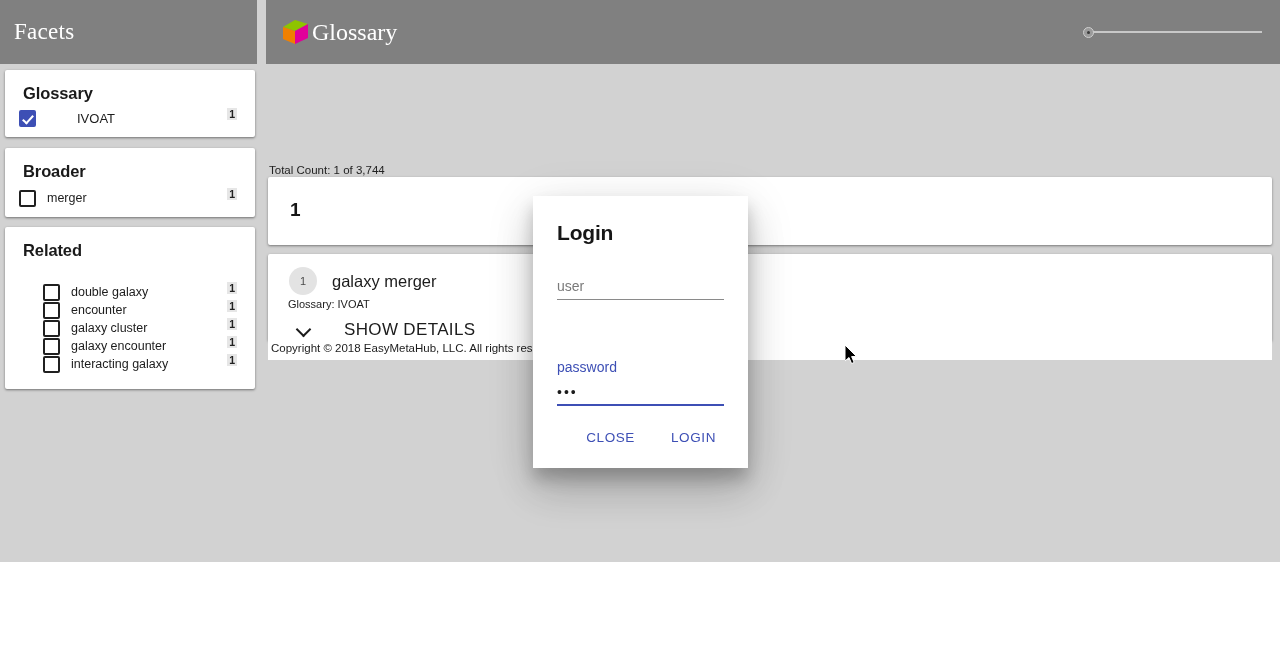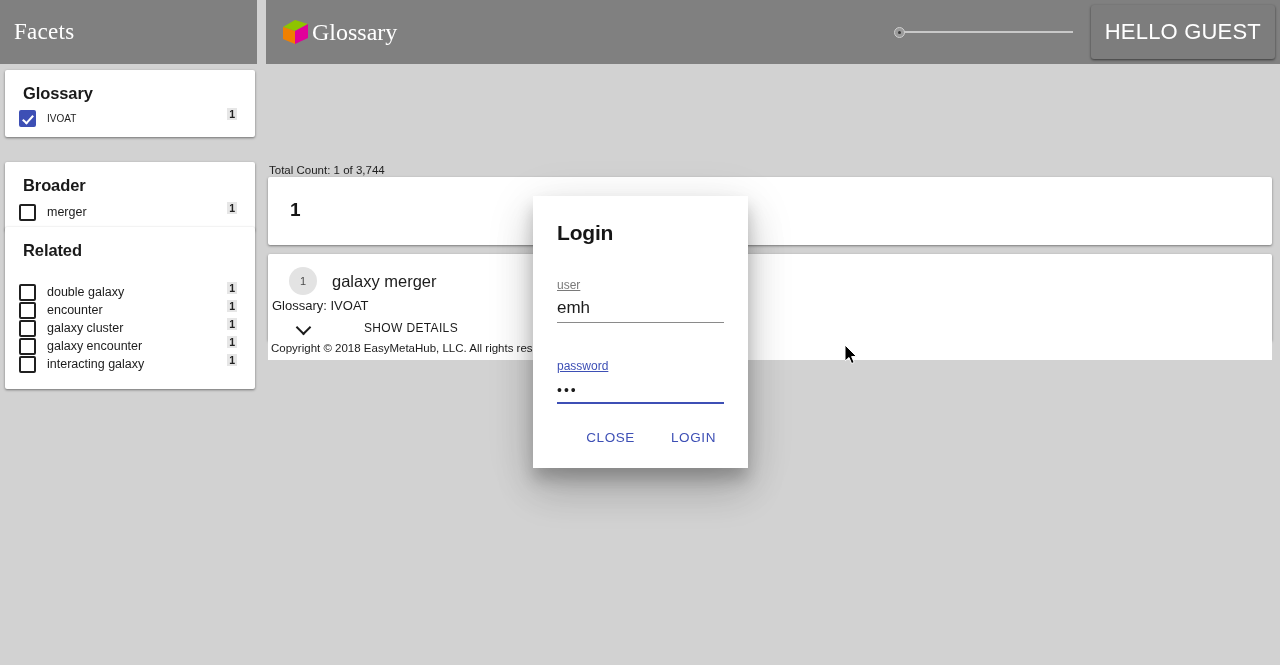--- a/index.html
+++ b/index.html
@@ -5,21 +5,21 @@
   * { box-sizing: border-box; }
   html, body {
     margin: 0; padding: 0;
     width: 1280px; height: 665px;
     overflow: hidden;
     font-family: "Liberation Sans", sans-serif;
     background: #ffffff;
   }
   #root {
     position: relative;
-    width: 1280px; height: 665px;
+    width: 1280px; height: 562px;
     background: #d2d2d2;
     overflow: hidden;
   }
 
   
   #sidebar {
     position: absolute;
     left: 0; top: 0;
     width: 257px; height: 665px;
     background: #d2d2d2;
@@ -94,26 +94,26 @@
     font-size: 10.5px;
     font-weight: bold;
     color: #222;
     background: #e6e6e6;
     padding: 0 2px;
     position: absolute;
     right: 4px;
     top: -1px;
   }
   #facet-glossary { top: 70px; }
-  #facet-glossary .facet-row .lbl { font-size: 10px; }
-  #facet-broader { top: 148px; margin-top: 14px; }
+  #facet-glossary .facet-row .lbl { font-size: 13px; margin-left: 30px; }
+  #facet-broader { top: 148px; }
   #facet-broader .facet-title { margin-bottom: 8px; }
   #facet-related { top: 227px; padding-bottom: 16px; }
   #facet-related .facet-title { margin-bottom: 23px; }
-  #facet-related .facet-row { height: 18px; }
+  #facet-related .facet-row { height: 18px; margin-left: 24px; }
 
   
   #main-header {
     position: absolute;
     left: 266px; top: 0;
     width: 1014px; height: 64px;
     background: #808080;
     display: flex;
     align-items: center;
   }
@@ -264,22 +264,22 @@
     justify-content: center;
   }
   #result-card .result-title {
     position: absolute;
     left: 64px; top: 18px;
     font-size: 16.5px;
     color: #1c1c1c;
   }
   #result-card .result-sub {
     position: absolute;
-    left: 4px; top: 44px;
-    font-size: 13px;
+    left: 20px; top: 44px;
+    font-size: 11px;
     color: #1c1c1c;
   }
   #result-card .details-toggle {
     position: absolute;
     left: 26px; top: 66px;
     display: flex;
     align-items: center;
     cursor: pointer;
   }
   #result-card .chev {
@@ -290,24 +290,23 @@
   #result-card .chev::after {
     content: "";
     position: absolute;
     left: 4px; top: 2px;
     width: 9px; height: 9px;
     border: solid #1c1c1c;
     border-width: 0 2.4px 2.4px 0;
     transform: rotate(45deg);
   }
   #result-card .details-label {
-    font-size: 12px;
+    font-size: 17px;
     color: #1c1c1c;
     letter-spacing: 0.35px;
-    margin-left: 20px;
   }
   #copyright-bar {
     position: absolute;
     left: 2px; top: 274px;
     width: 1004px; height: 22px;
     background: #ffffff;
   }
   #copyright-bar .txt {
     position: absolute;
     left: 3px; top: 4px;
@@ -331,24 +330,23 @@
     font-weight: bold;
     color: #161616;
     letter-spacing: -0.2px;
   }
   .field {
     position: absolute;
     left: 24px;
     width: 167px;
   }
   .field .fl {
-    font-size: 12px;
+    font-size: 14px;
     display: block;
     margin-bottom: 5px;
-    text-decoration: underline;
   }
   .field .fv {
     font-size: 17px;
     color: #1c1c1c;
     display: block;
     height: 22px;
     background: transparent;
     border: none;
     outline: none;
     padding: 0;
@@ -474,21 +472,20 @@
       <span class="brand-text">Glossary</span>
     </div>
 
     <div id="header-spacer"></div>
 
     <div id="zoom-slider">
       <span class="track"></span>
       <span class="thumb"></span>
     </div>
 
-    <button id="hello-guest-button">HELLO GUEST</button>
   </div>
 
   <div id="main">
 
 
     <div id="total-count">Total Count: 1 of 3,744</div>
 
     <div id="results-count-card" class="card">
       <span class="num">1</span>
     </div>
@@ -506,21 +503,20 @@
     <div id="copyright-bar">
       <span class="txt">Copyright © 2018 EasyMetaHub, LLC. All rights reserved.</span>
     </div>
   </div>
 
   <div id="login-dialog">
     <div class="dlg-title">Login</div>
 
     <div class="field" id="field-user">
       <span class="fl">user</span>
-      <input class="fv" type="text" value="emh" style="">
       <span class="fline"></span>
     </div>
 
     <div class="field" id="field-password">
       <span class="fl">password</span>
       <input class="fv" type="text" value="•••" style="">
       <span class="fline"></span>
     </div>
 
     <div id="dlg-actions">

